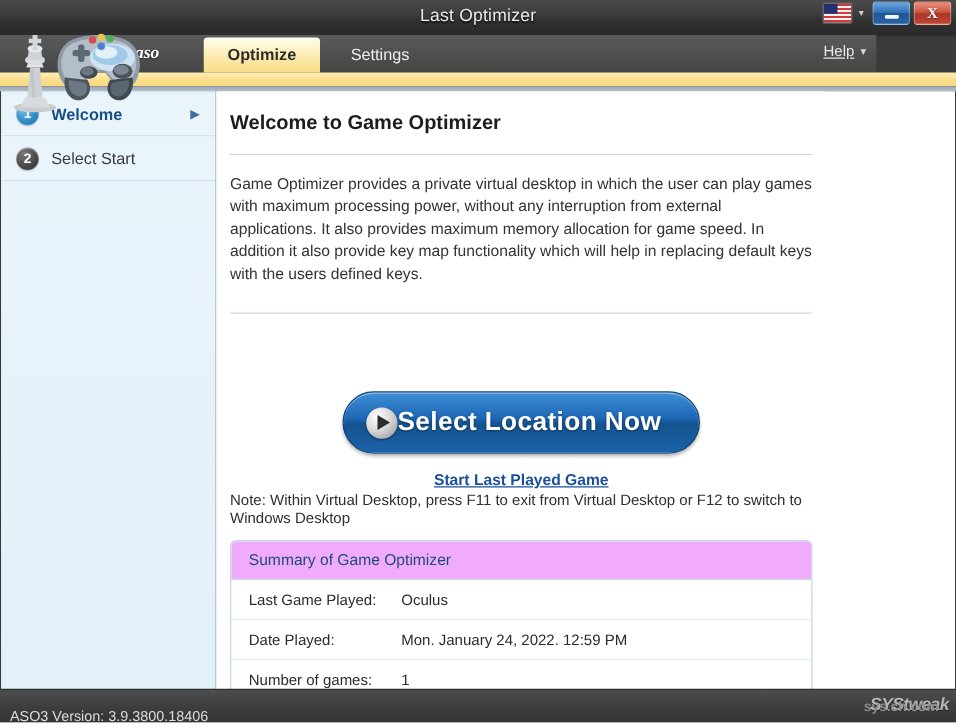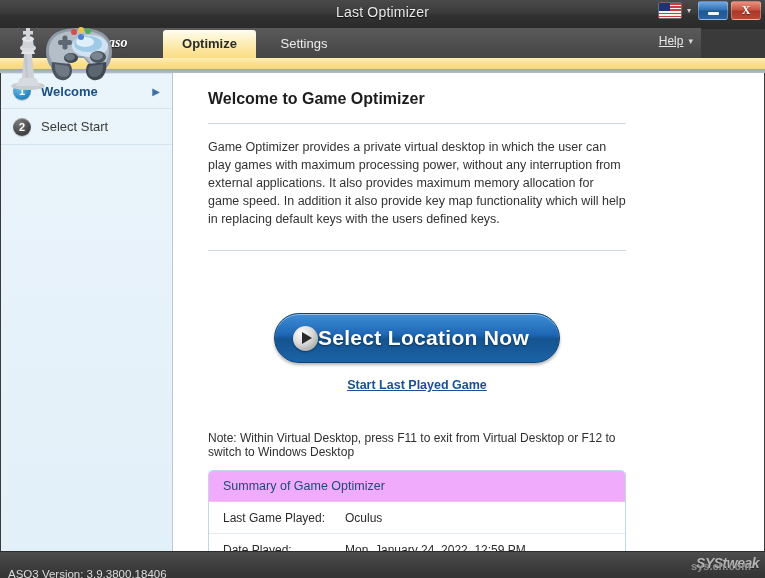--- a/index.html
+++ b/index.html
@@ -290,21 +290,21 @@
   }
 
   
   .main {
     position: absolute;
     left: 173px; top: 0;
     width: 486px;
     height: 479px;
     background: #ffffff;
     box-sizing: border-box;
-    padding: 0 34px;
+    padding: 0 10px;
   }
   .page-title {
     margin: 0;
     padding-top: 17px;
     font-size: 16px;
     font-weight: bold;
     color: #1c1c1c;
   }
   .hr {
     height: 1px;
@@ -370,21 +370,20 @@
   }
   .sub-link {
     font-size: 12.5px;
     font-weight: bold;
     color: #1b4f9c;
     text-decoration: underline;
     cursor: pointer;
   }
 
   .note {
-    margin-top: 38px;
     font-size: 12px;
     color: #2f2f2f;
   }
 
   .summary-box {
     margin-top: 11px;
     border: 1px solid #c6d7e4;
     border-radius: 5px;
     overflow: hidden;
     background: #ffffff;

